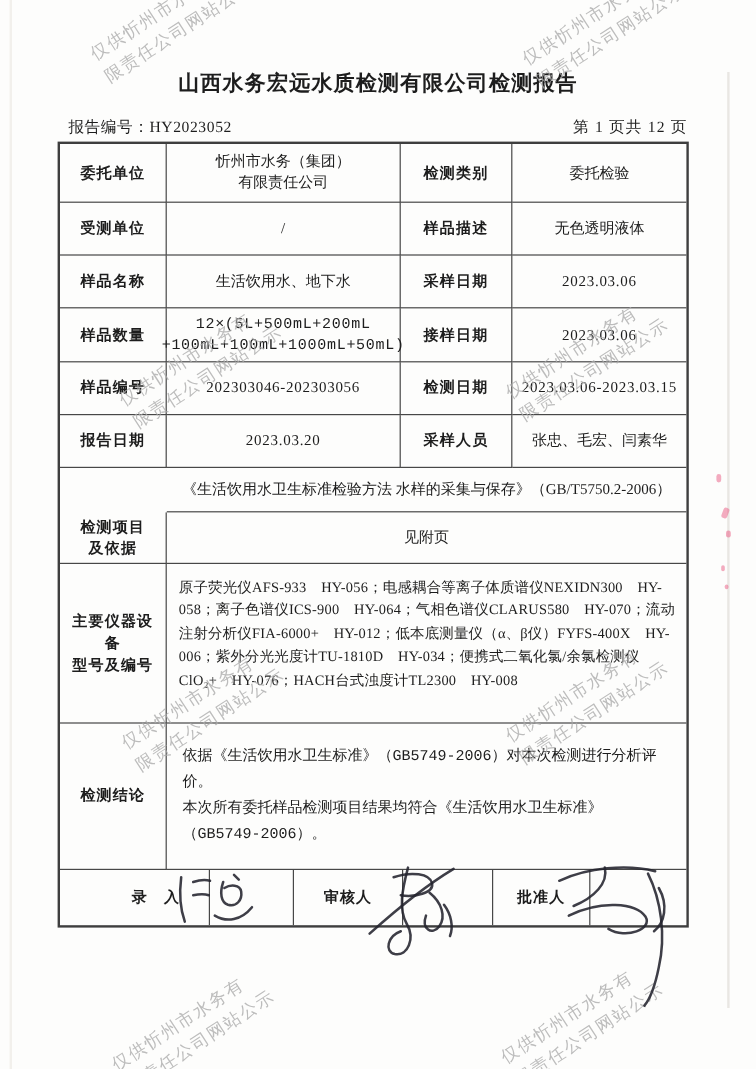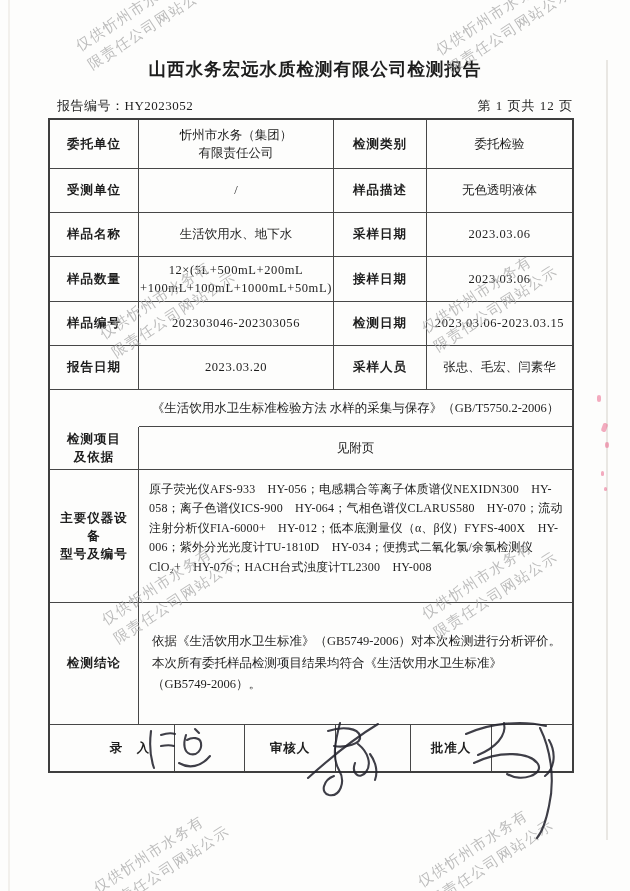--- a/index.html
+++ b/index.html
@@ -49,21 +49,21 @@
   .grid-sig{display:grid;grid-template-columns:89px 70px 91px 75px 81px 116px;grid-template-rows:46px;margin-left:36px;}
   .cell{
     border-right:1px solid #474747;border-bottom:1px solid #474747;
     display:flex;align-items:center;justify-content:center;
     font-size:12.5px;text-align:center;line-height:1.45;
     padding:2px 4px;box-sizing:border-box;overflow:visible;
   }
   .cell.noR{border-right:none;}
   .cell.noB{border-bottom:none;}
   .lab{font-weight:bold;white-space:pre-line;letter-spacing:1px;}
-  .prel{white-space:pre-line;}
+  .prel{white-space:pre-line;font-family:Liberation Mono, monospace;}
   .span3{grid-column:2 / span 3;}
   .leftal{justify-content:flex-start;text-align:left;}
   .instr{font-size:12px;line-height:1.62;padding:6px 8px 21px 10px;letter-spacing:.2px;}
   .concl{font-size:12.5px;line-height:1.75;padding:4px 8px 4px 13px;}
   .num{letter-spacing:.6px;}
 
   
   .sig-svg{position:absolute;z-index:7;overflow:visible;}
   .sig-svg path{fill:none;stroke:#23232e;stroke-width:2.1;stroke-linecap:round;stroke-linejoin:round;opacity:.88;}
 

